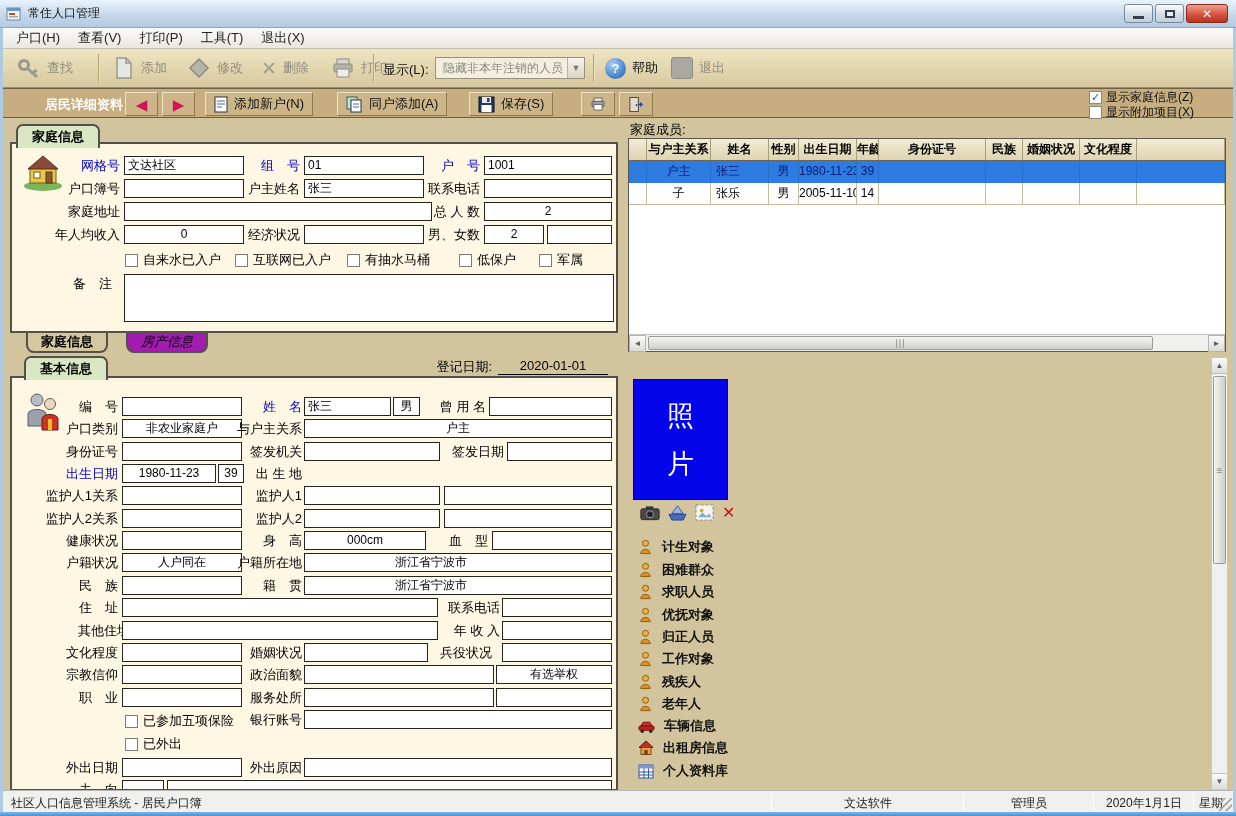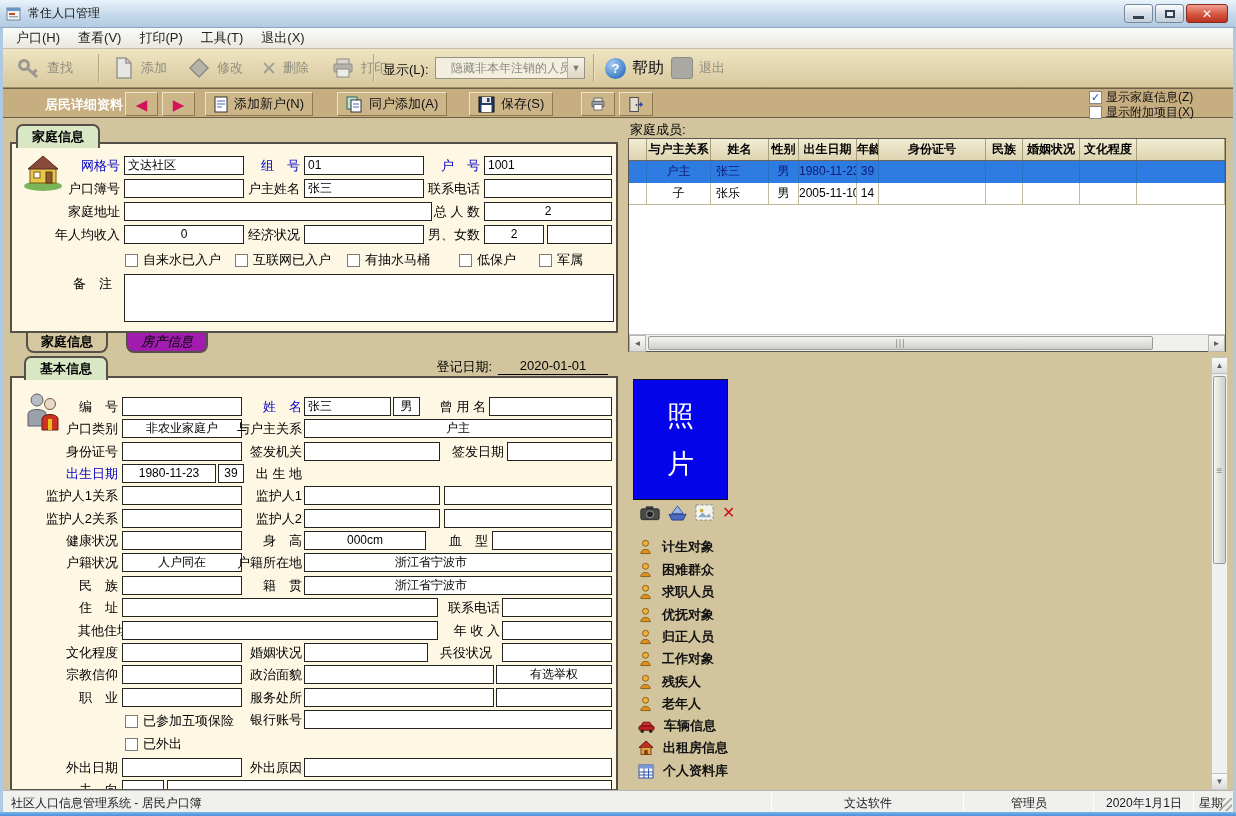--- a/index.html
+++ b/index.html
@@ -29,27 +29,27 @@
 
   
   .toolbar1{position:absolute;left:3px;top:49px;width:1230px;height:39px;
     background:linear-gradient(#efe5c2,#d7c89e);border-bottom:1px solid #9d8d5f;}
   .t1btn{position:absolute;top:4px;height:30px;display:flex;align-items:center;gap:6px;padding:0 6px;}
   .t1btn .cap{font-size:13px;color:#8f8d7e;}
   .t1sep{position:absolute;top:5px;width:2px;height:28px;background:#b4a476;border-right:1px solid #ece0bc;}
   .disp-label{position:absolute;left:380px;top:12px;font-size:13px;color:#111;}
   .combo{position:absolute;left:432px;top:8px;width:150px;height:22px;background:#f3eedd;
     border:1px solid #9a9280;display:flex;align-items:center;}
-  .combo .val{flex:1;padding:0 15px;font-size:12px;color:#8a8a84;white-space:nowrap;overflow:hidden;}
+  .combo .val{flex:1;padding:0 7px;font-size:12px;color:#8a8a84;white-space:nowrap;overflow:hidden;}
   .combo .drop{width:17px;height:100%;border-left:1px solid #b8b0a0;background:linear-gradient(#f6f3ea,#ddd6c2);
     display:flex;align-items:center;justify-content:center;color:#7a7a74;font-size:9px;}
   .qicon{width:21px;height:21px;border-radius:50%;color:#fff;font-weight:bold;font-size:13px;
     background:radial-gradient(circle at 35% 30%,#a8cdf2,#3d7ec9 70%,#2a5f9e);
     display:flex;align-items:center;justify-content:center;}
-  .help-cap{font-size:16px;color:#111;}
+  .help-cap{font-size:13px;color:#111;}
   .exit-sq{width:22px;height:22px;border-radius:3px;background:#a9a9a2;border:1px solid #8d8d86;}
 
   
   .toolbar2{position:absolute;left:3px;top:88px;width:1230px;height:30px;background:#c7ae80;
     border-top:1px solid #6c6148;border-bottom:1px solid #6c6148;}
   .t2title{position:absolute;left:42px;top:7px;color:#fff;font-weight:bold;font-size:13px;}
   .t2btn{position:absolute;top:3px;height:24px;background:#cdb58a;
     border:1px solid;border-color:#efe2c0 #8f7a50 #8f7a50 #efe2c0;
     display:flex;align-items:center;justify-content:center;gap:6px;padding:0 8px;font-size:13px;color:#111;}
   .arrow-glyph{color:#d4145a;font-size:15px;line-height:1;}

